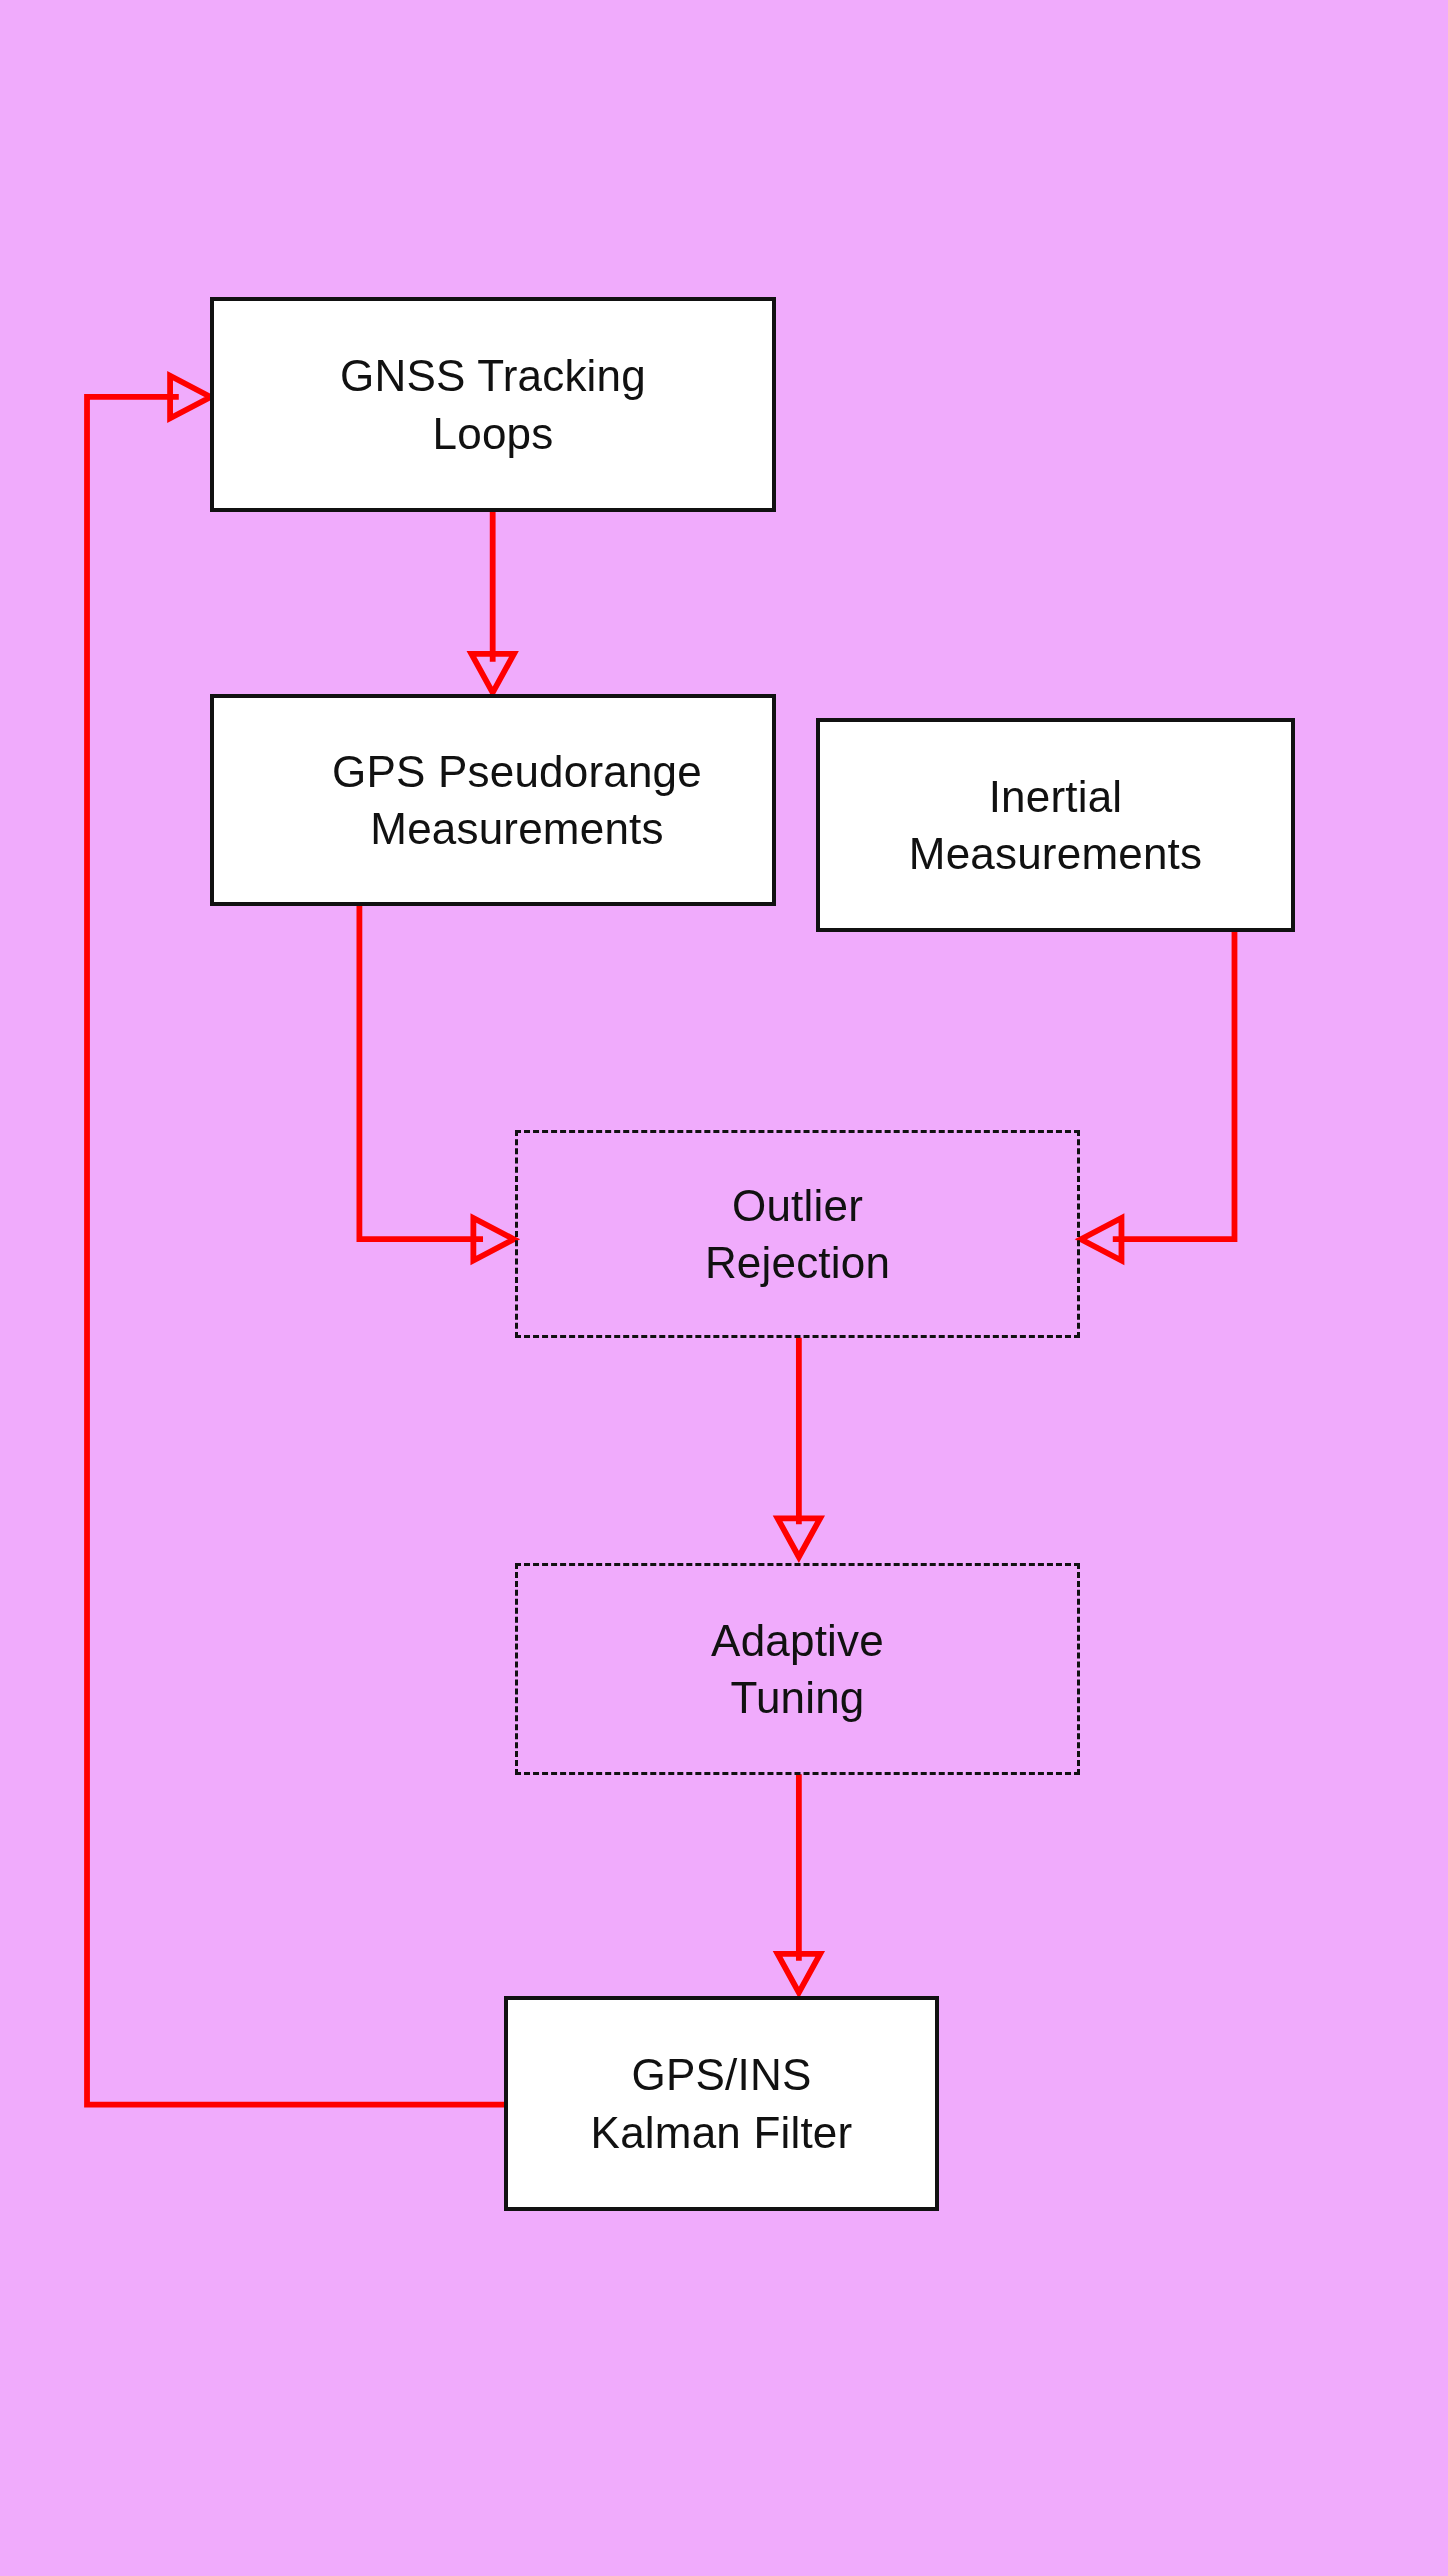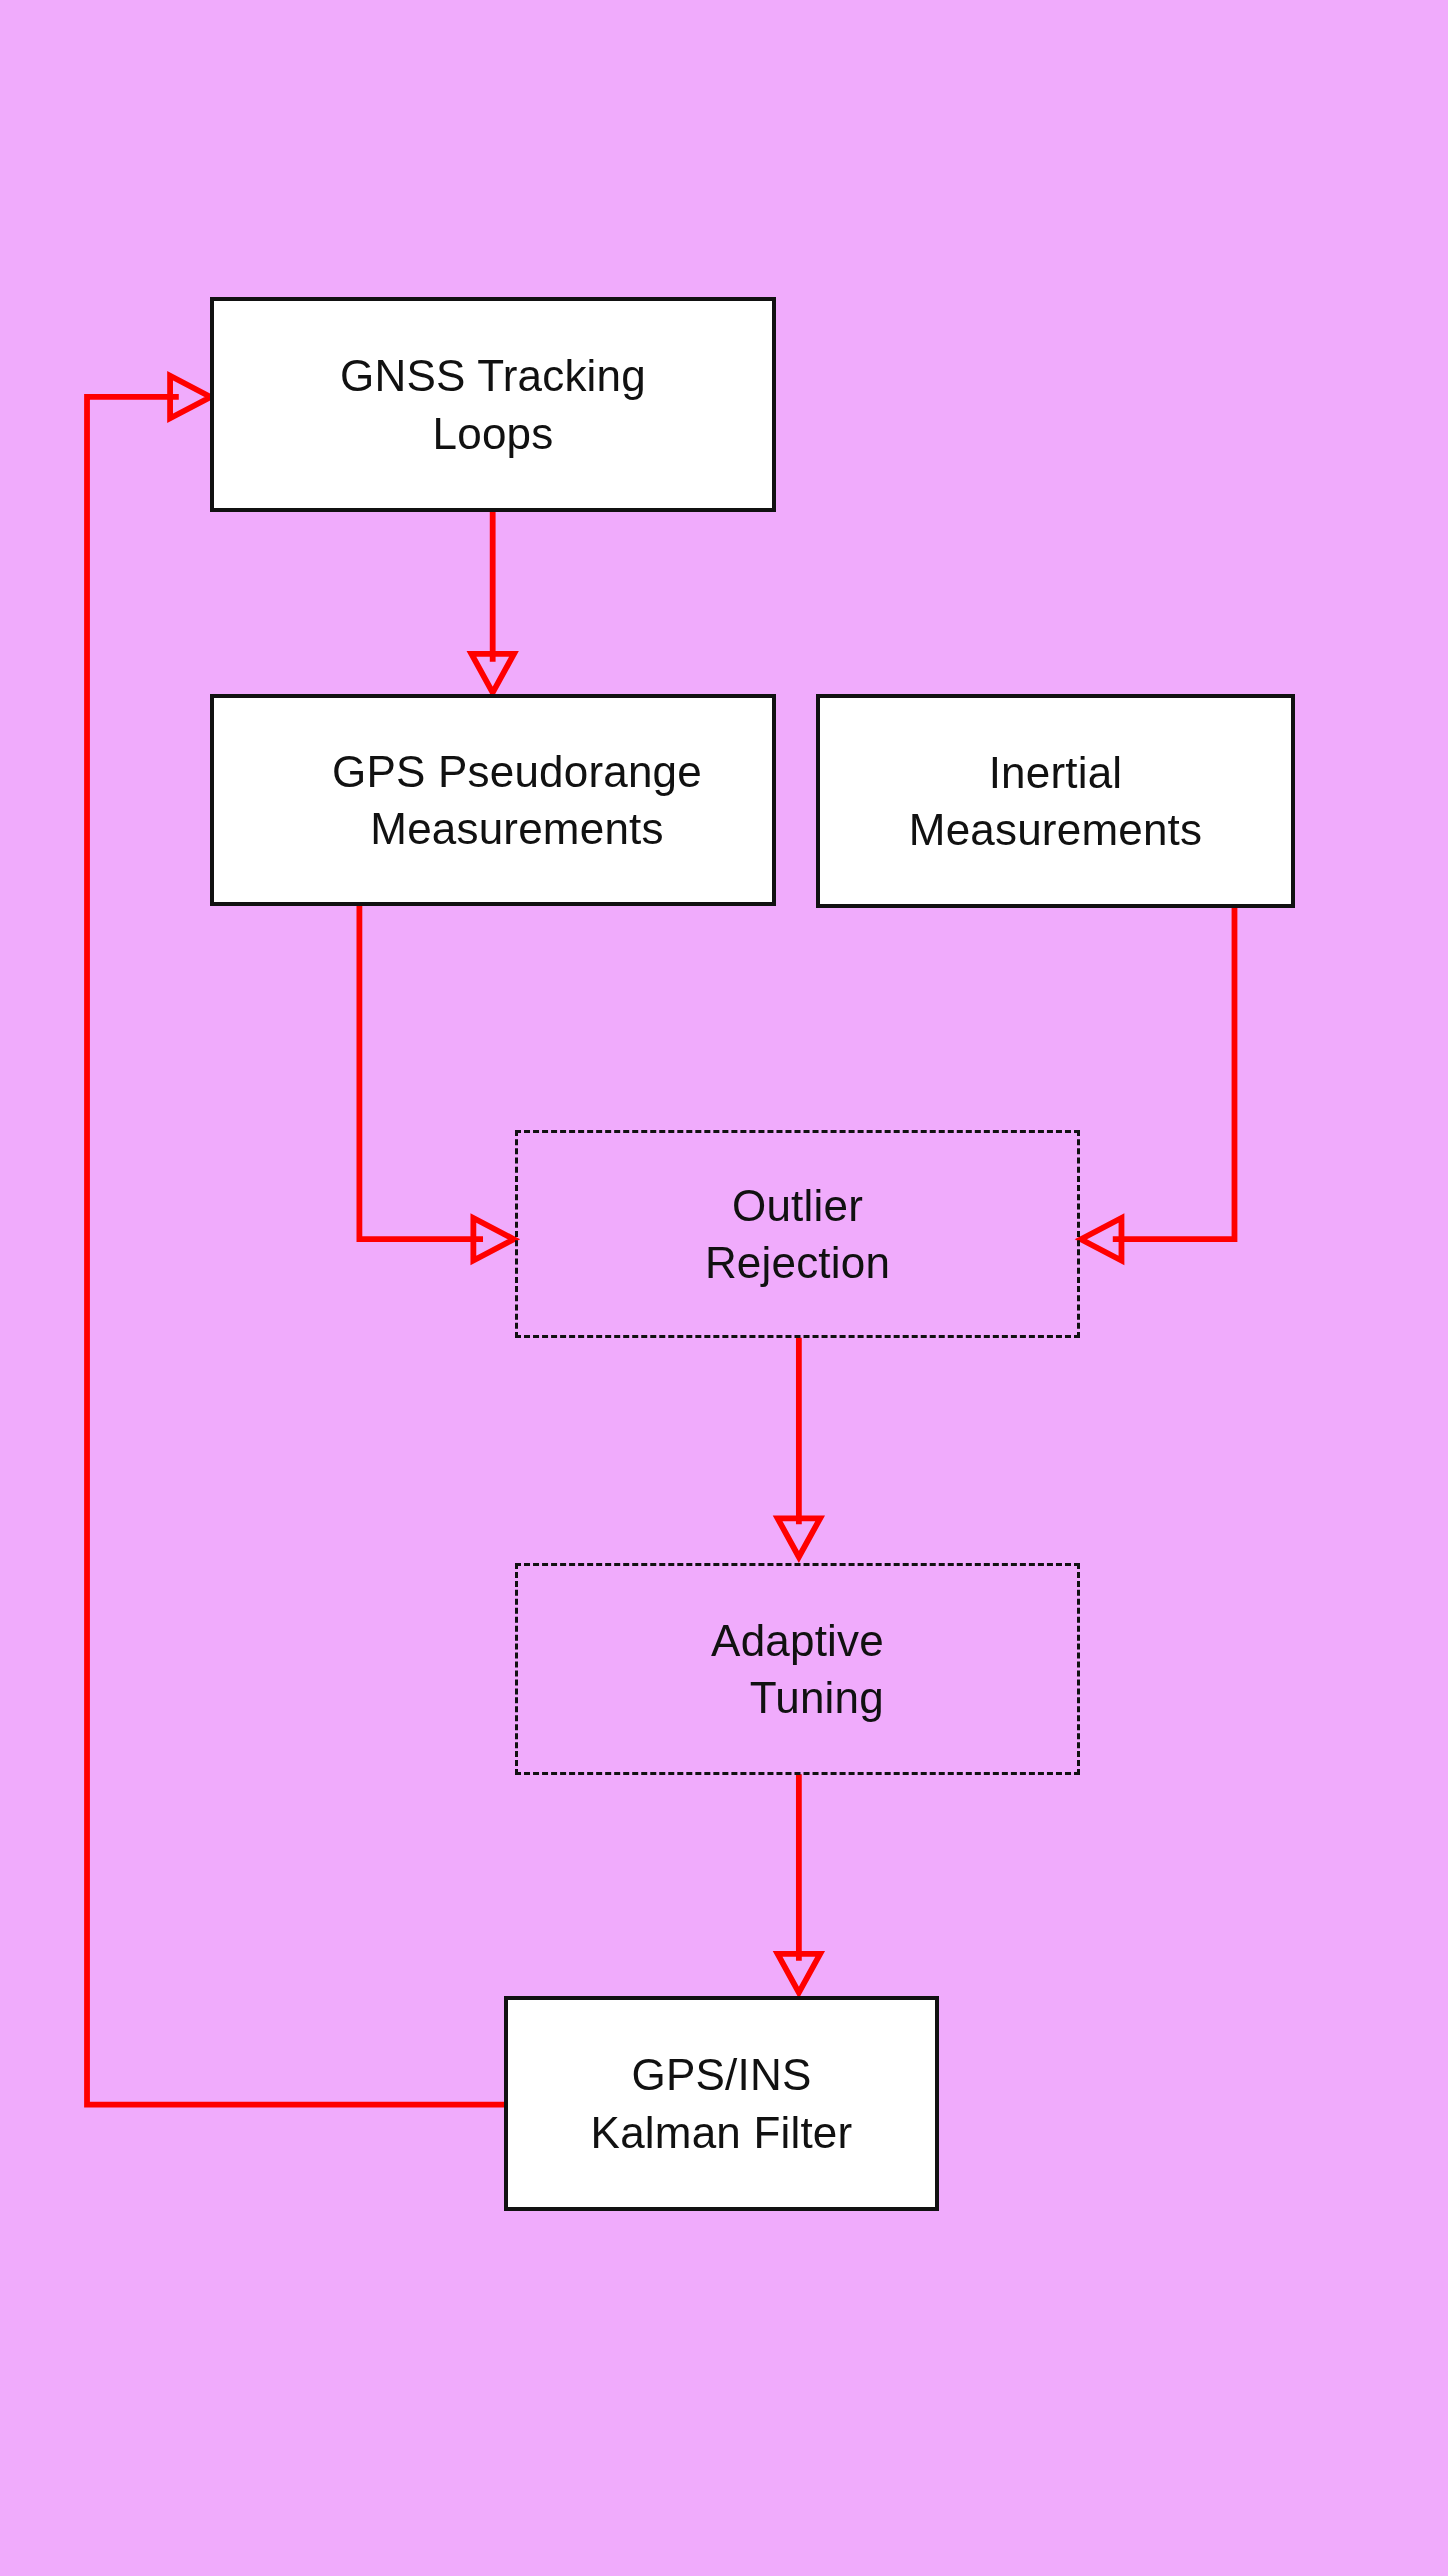--- a/index.html
+++ b/index.html
@@ -92,31 +92,31 @@
   <div class="node solid" style="left:210px; top:297px; width:566px; height:215px;">
     <span class="label">GNSS Tracking
 Loops</span>
   </div>
 
   <div class="node solid" style="left:210px; top:694px; width:566px; height:212px;padding-left:48px;">
     <span class="label">GPS Pseudorange
 Measurements</span>
   </div>
 
-  <div class="node solid" style="left:816px; top:694px; width:479px; height:214px;">
+  <div class="node solid" style="left:816px; top:718px; width:479px; height:214px;">
     <span class="label">Inertial
 Measurements</span>
   </div>
 
   <div class="node dashed" style="left:515px; top:1130px; width:565px; height:208px;">
     <span class="label">Outlier
 Rejection</span>
   </div>
 
-  <div class="node dashed" style="left:515px; top:1563px; width:565px; height:212px;text-align:right;">
+  <div class="node dashed" style="left:515px; top:1563px; width:565px; height:212px;">
     <span class="label">Adaptive
 Tuning</span>
   </div>
 
   <div class="node solid" style="left:504px; top:1996px; width:435px; height:215px;">
     <span class="label">GPS/INS
 Kalman Filter</span>
   </div>
 
 </div>

